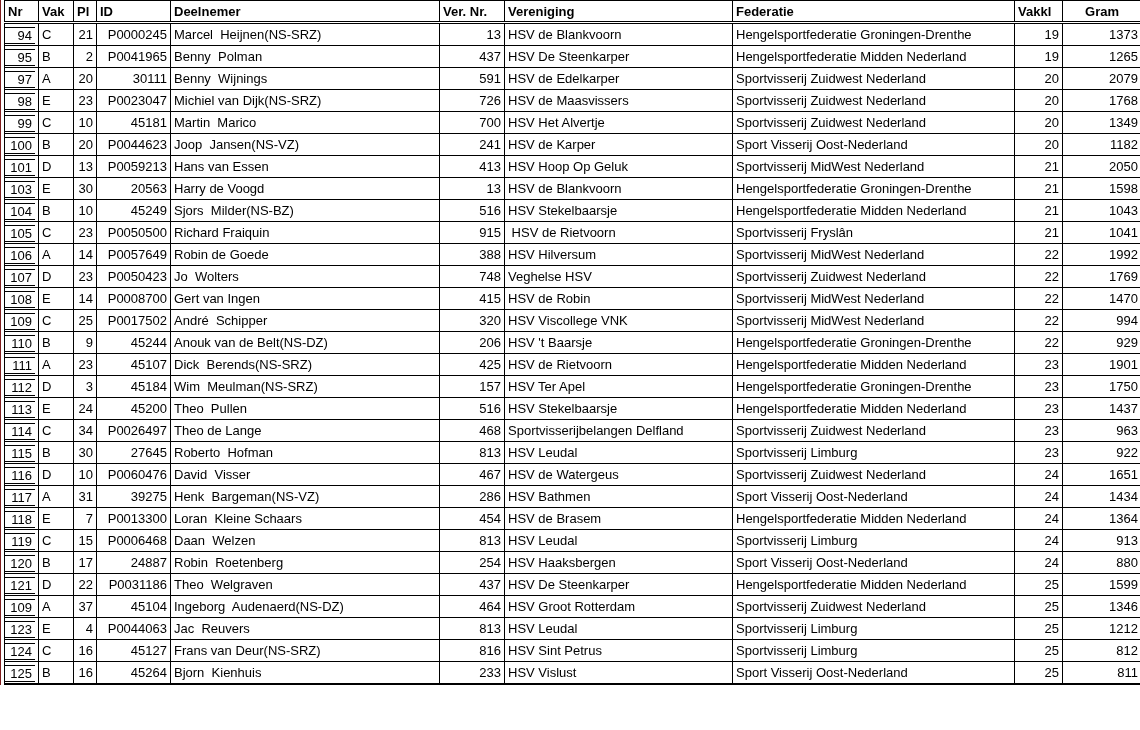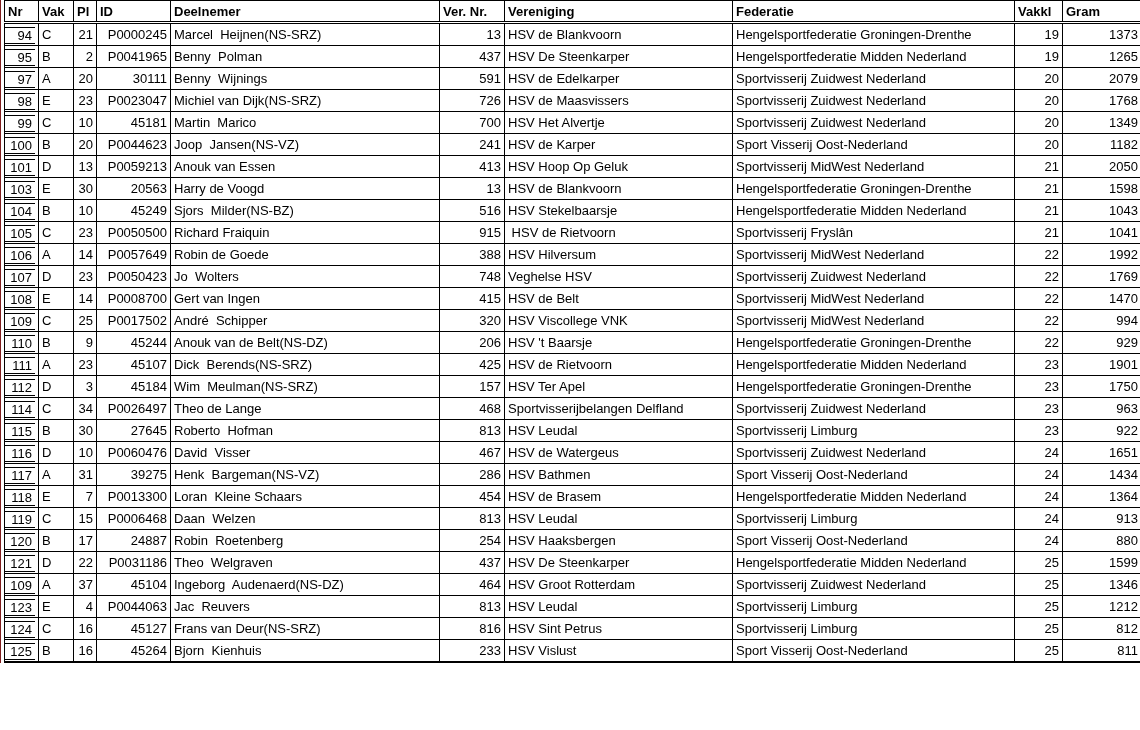--- a/index.html
+++ b/index.html
@@ -39,21 +39,21 @@
     white-space: pre;
   }
   th {
     font-weight: bold;
     text-align: left;
     height: 20px;
     padding: 0 3px;
     border-bottom: 3px double #000;
     vertical-align: middle;
   }
-  th.h9 { text-align: left; }
+  th.h9 { text-align: center; }
   td {
     height: 21px;
     line-height: 21px;
     padding: 0 3px;
     vertical-align: middle;
   }
   td.c0 { padding: 0; }
   td.c0 .nrbox {
     border-top: 1px solid #000;
     border-bottom: 1px solid #000;
@@ -169,21 +169,21 @@
           <td class="c6">HSV de Karper</td>
           <td class="c7">Sport Visserij Oost-Nederland</td>
           <td class="c8">20</td>
           <td class="c9">1182</td>
         </tr>
         <tr>
           <td class="c0"><div class="nrbox">101</div></td>
           <td class="c1">D</td>
           <td class="c2">13</td>
           <td class="c3">P0059213</td>
-          <td class="c4">Anouk van Essen</td>
+          <td class="c4">Hans van Essen</td>
           <td class="c5">413</td>
           <td class="c6">HSV Hoop Op Geluk</td>
           <td class="c7">Sportvisserij MidWest Nederland</td>
           <td class="c8">21</td>
           <td class="c9">2050</td>
         </tr>
         <tr>
           <td class="c0"><div class="nrbox">103</div></td>
           <td class="c1">E</td>
           <td class="c2">30</td>
@@ -243,21 +243,21 @@
           <td class="c8">22</td>
           <td class="c9">1769</td>
         </tr>
         <tr>
           <td class="c0"><div class="nrbox">108</div></td>
           <td class="c1">E</td>
           <td class="c2">14</td>
           <td class="c3">P0008700</td>
           <td class="c4">Gert van Ingen</td>
           <td class="c5">415</td>
-          <td class="c6">HSV de Belt</td>
+          <td class="c6">HSV de Robin</td>
           <td class="c7">Sportvisserij MidWest Nederland</td>
           <td class="c8">22</td>
           <td class="c9">1470</td>
         </tr>
         <tr>
           <td class="c0"><div class="nrbox">109</div></td>
           <td class="c1">C</td>
           <td class="c2">25</td>
           <td class="c3">P0017502</td>
           <td class="c4">André  Schipper</td>
@@ -297,20 +297,32 @@
           <td class="c2">3</td>
           <td class="c3">45184</td>
           <td class="c4">Wim  Meulman(NS-SRZ)</td>
           <td class="c5">157</td>
           <td class="c6">HSV Ter Apel</td>
           <td class="c7">Hengelsportfederatie Groningen-Drenthe</td>
           <td class="c8">23</td>
           <td class="c9">1750</td>
         </tr>
         <tr>
+          <td class="c0"><div class="nrbox">113</div></td>
+          <td class="c1">E</td>
+          <td class="c2">24</td>
+          <td class="c3">45200</td>
+          <td class="c4">Theo  Pullen</td>
+          <td class="c5">516</td>
+          <td class="c6">HSV Stekelbaarsje</td>
+          <td class="c7">Hengelsportfederatie Midden Nederland</td>
+          <td class="c8">23</td>
+          <td class="c9">1437</td>
+        </tr>
+        <tr>
           <td class="c0"><div class="nrbox">114</div></td>
           <td class="c1">C</td>
           <td class="c2">34</td>
           <td class="c3">P0026497</td>
           <td class="c4">Theo de Lange</td>
           <td class="c5">468</td>
           <td class="c6">Sportvisserijbelangen Delfland</td>
           <td class="c7">Sportvisserij Zuidwest Nederland</td>
           <td class="c8">23</td>
           <td class="c9">963</td>

